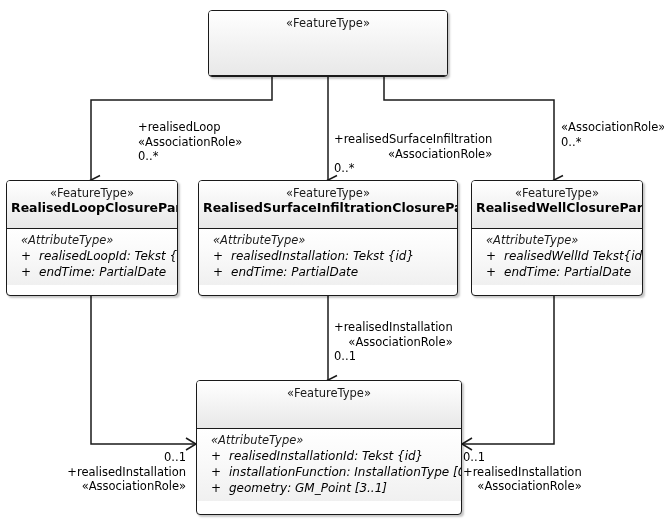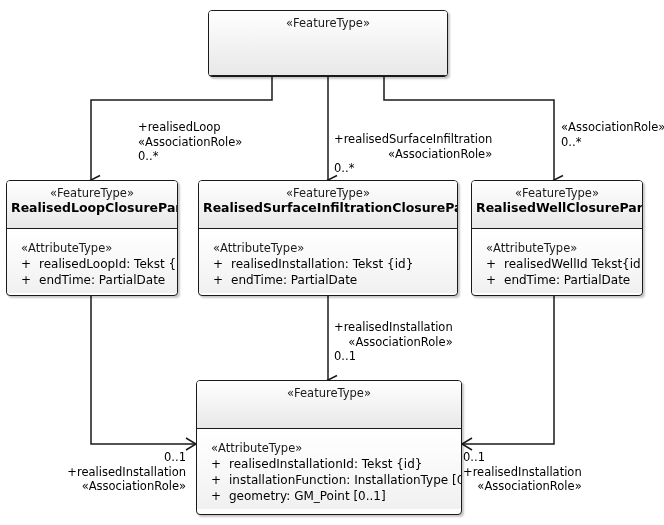--- a/index.html
+++ b/index.html
@@ -57,21 +57,22 @@
   .classname {
     font-size: 12.5px;
     font-weight: bold;
     line-height: 16px;
     color: #000000;
     white-space: nowrap;
   }
   .uml-body {
     box-sizing: border-box;
     background: linear-gradient(to bottom, #ffffff 0%, #fafafa 40%, #f0f0f0 100%);
-    padding: 12px 4px 5px 4px;
+    padding: 4px 4px 5px 4px;
+    font-style: italic;
   }
   .attr-stereo {
     font-size: 11.5px;
     line-height: 15px;
     padding-left: 10px;
     white-space: nowrap;
     color: #1a1a1a;
   }
   .attr-row {
     font-size: 12px;
@@ -201,21 +202,21 @@
     </div>
     <div class="uml-body">
       <div class="attr-stereo">«AttributeType»</div>
       <div class="attr-row">
         <span class="attr-vis">+</span><span class="attr-text">realisedInstallationId: Tekst {id}</span>
       </div>
       <div class="attr-row">
         <span class="attr-vis">+</span><span class="attr-text">installationFunction: InstallationType [0.1]</span>
       </div>
       <div class="attr-row">
-        <span class="attr-vis">+</span><span class="attr-text">geometry: GM_Point [0..1]</span>
+        <span class="attr-vis">+</span><span class="attr-text">geometry: GM_Point [3..1]</span>
       </div>
     </div>
   </div>
 
   <div class="conn-label" style="left:98px; top:120px;margin-left:40px;">
     <span class="role">+realisedLoop</span>
     <span class="stereo">«AssociationRole»</span>
     <span class="mult">0..*</span>
   </div>
 

